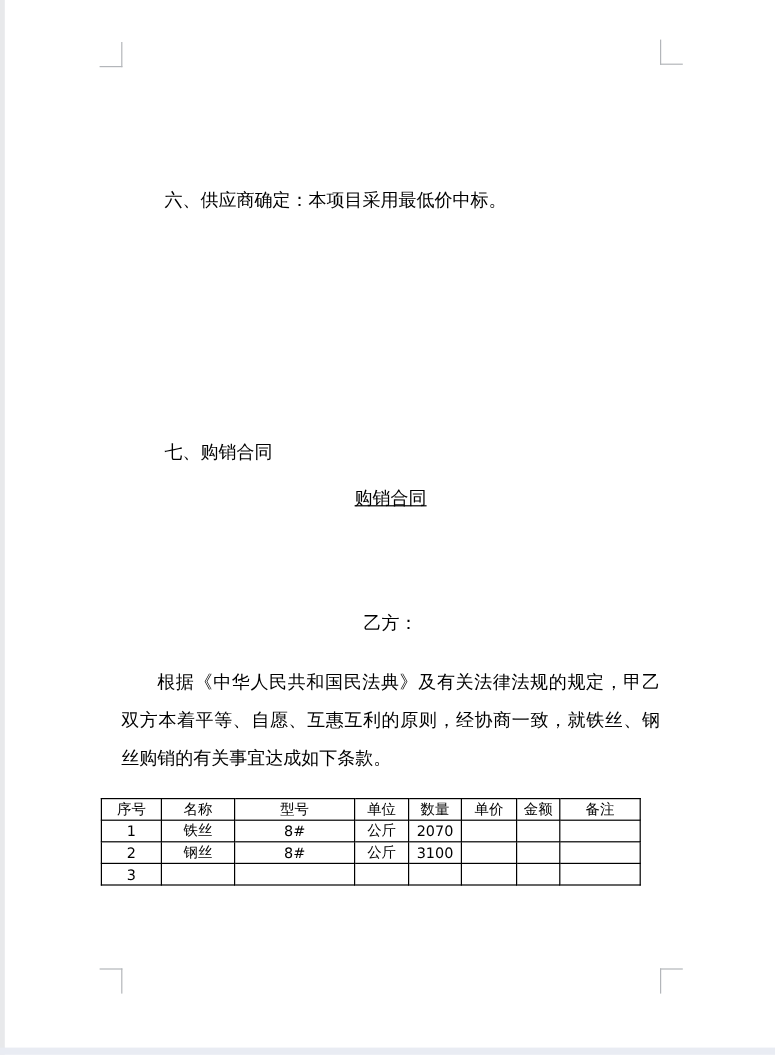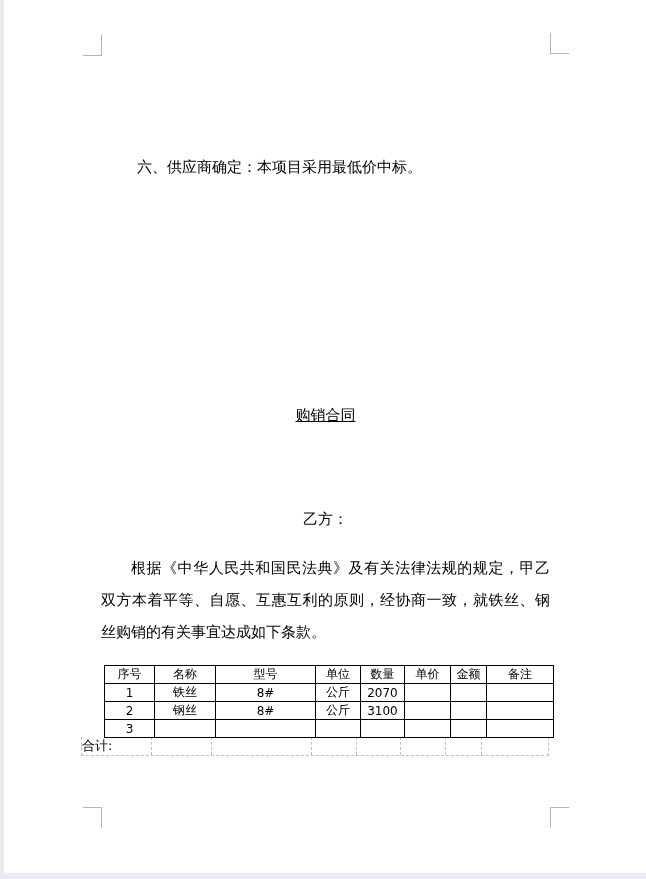--- a/index.html
+++ b/index.html
@@ -35,21 +35,21 @@
   .party-a{top:456px;}
   .party-b{top:508px;text-align:center;}
   .intro{
     position:absolute;left:101px;top:552px;width:449px;
     font-size:15px;line-height:32px;
     text-align:justify;text-justify:inter-ideograph;
     text-indent:30px;white-space:normal;
   }
 
   table.goods{
-    position:absolute;left:104px;top:665px;width:449px;
+    position:absolute;left:84px;top:665px;width:449px;
     border-collapse:collapse;table-layout:fixed;
     font-size:12px;z-index:2;
   }
   table.goods td{
     border:1px solid #000;height:17px;padding:0;
     text-align:center;vertical-align:middle;
     overflow:hidden;white-space:nowrap;
   }
   .total-row{
     position:absolute;left:81px;top:737px;width:468px;height:19px;
@@ -75,20 +75,21 @@
   <div class="edge-strip-left"></div>
   <div class="edge-strip-bottom"></div>
 
   <div class="mark tl"></div>
   <div class="mark tr"></div>
   <div class="mark bl"></div>
   <div class="mark br"></div>
 
   <div class="txt sec-heading sec6">六、供应商确定：本项目采用最低价中标。</div>
 
+  <div class="txt sec-heading sec7">七、购销合同</div>
 
   <div class="txt contract-title">购销合同</div>
 
 
   <div class="txt party-b">乙方：</div>
 
   <div class="intro">根据《中华人民共和国民法典》及有关法律法规的规定，甲乙双方本着平等、自愿、互惠互利的原则，经协商一致，就铁丝、钢丝购销的有关事宜达成如下条款。</div>
 
   <table class="goods">
     <colgroup>
@@ -138,24 +139,14 @@
         <td></td>
         <td></td>
         <td></td>
         <td></td>
         <td></td>
         <td></td>
       </tr>
     </tbody>
   </table>
 
-  <div class="total-row">
-    <div class="total-cell total-label" style="width:70px">合计:</div>
-    <div class="total-cell" style="width:61px"></div>
-    <div class="total-cell" style="width:100px"></div>
-    <div class="total-cell" style="width:45px"></div>
-    <div class="total-cell" style="width:44px"></div>
-    <div class="total-cell" style="width:46px"></div>
-    <div class="total-cell" style="width:36px"></div>
-    <div class="total-cell" style="width:66px"></div>
-  </div>
 
 </div>
 
 </body></html>

